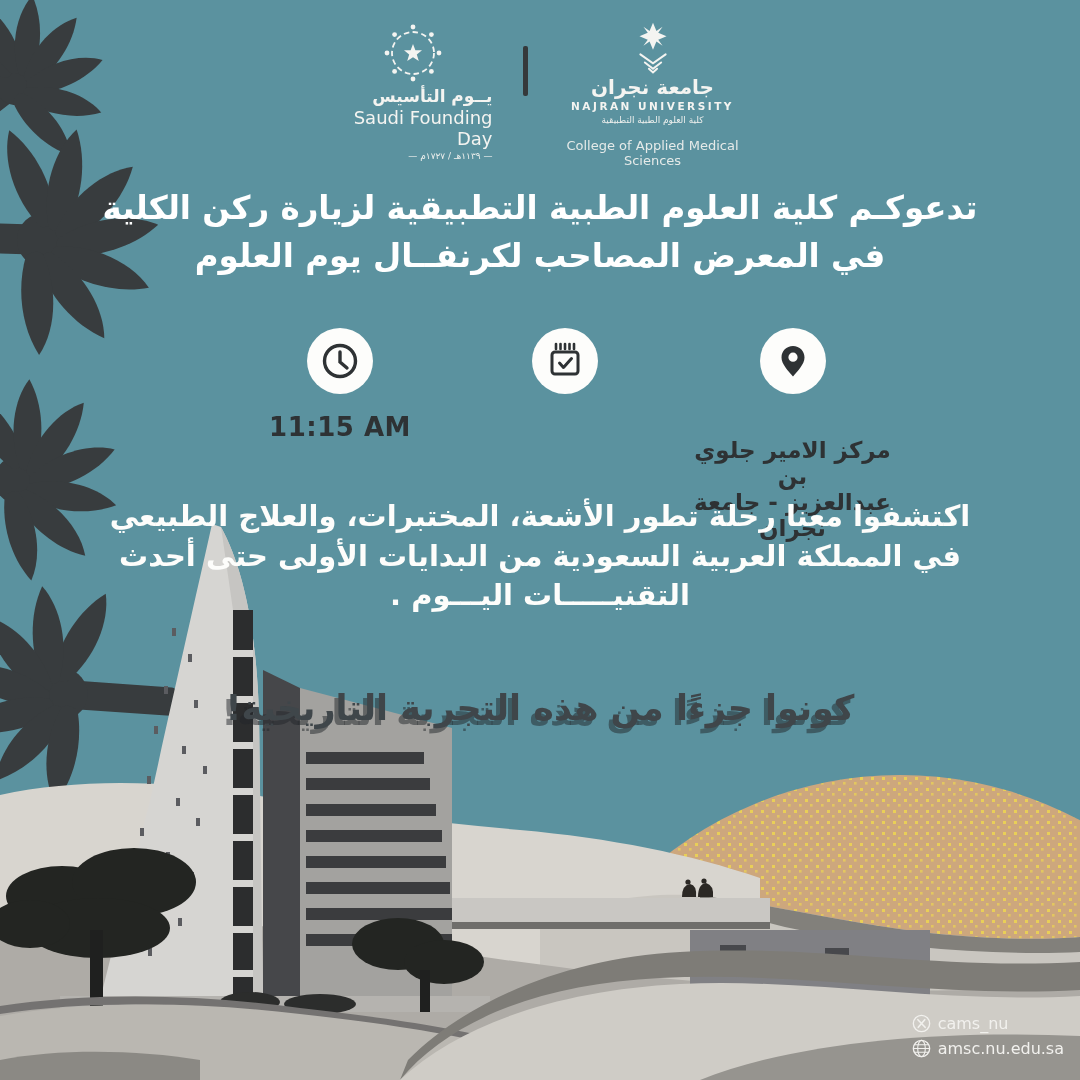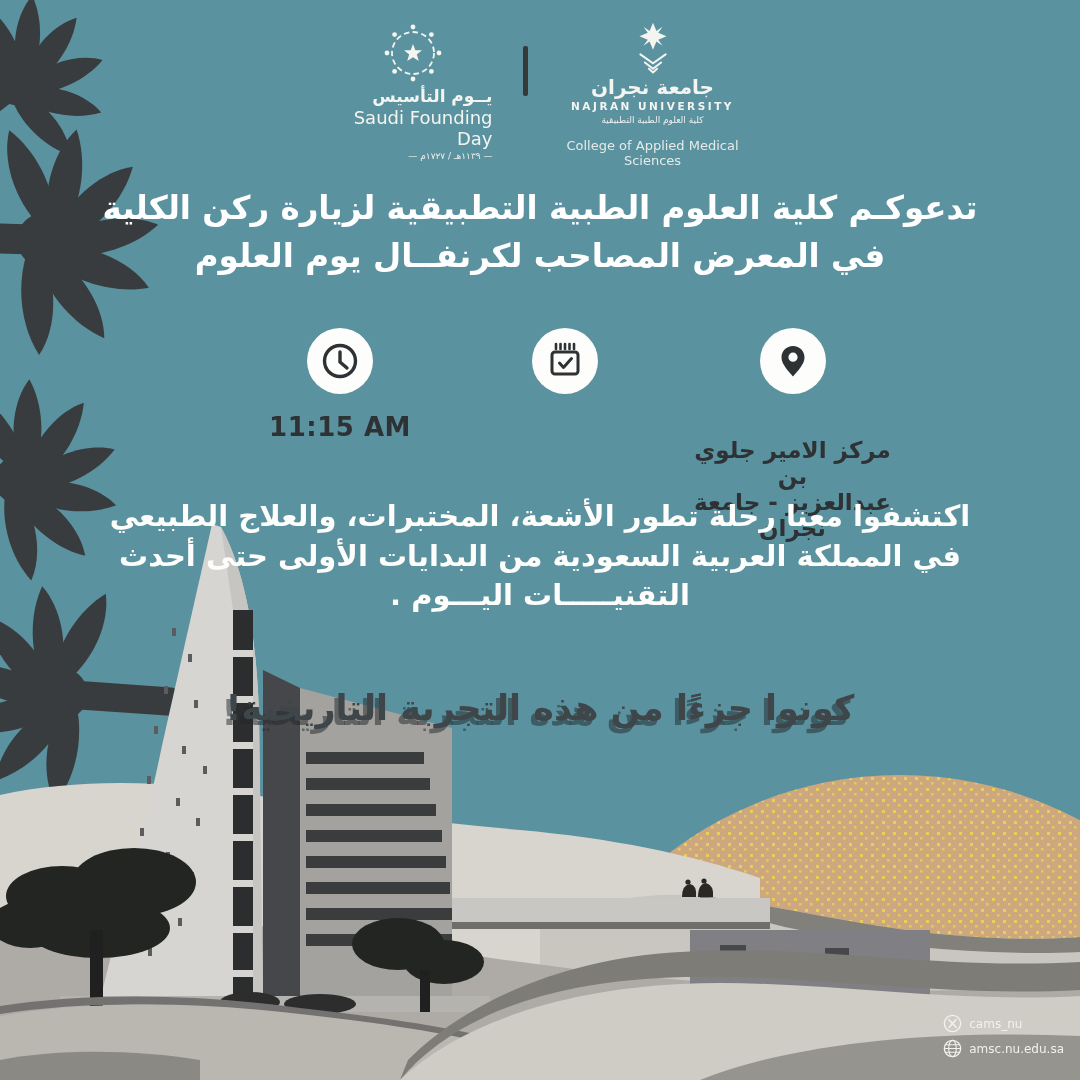--- a/index.html
+++ b/index.html
@@ -45,21 +45,21 @@
   
   .cta{position:absolute;top:652px;left:0;right:0;z-index:5;
     text-align:center;color:#3f464a;font-weight:bold;font-size:35px;
     text-shadow:-4px 5px 0 rgba(33,38,41,.5);margin-top:36px;}
   
   .scene{position:absolute;left:0;top:500px;z-index:2;}
   
   .footer{position:absolute;right:16px;top:1014px;z-index:6;display:flex;gap:22px;
     color:#f2f1ee;align-items:flex-start;}
   .handles{display:flex;flex-direction:column;gap:6px;}
-  .handle-row{display:flex;align-items:center;gap:7px;font-size:12px;}
+  .handle-row{display:flex;align-items:center;gap:7px;font-size:16px;}
   .unit{text-align:right;font-size:15.5px;line-height:24px;letter-spacing:.5px;direction:rtl;}
 </style>
 </head>
 <body>
 
 <div class="poster">
 
   <svg class="palms" width="260" height="840" viewBox="0 0 260 840" fill="#383c3e" aria-hidden="true">
     <defs>
       <path id="frondP" d="M14,-3 C44,-28 84,-36 112,-27 C90,-2 54,13 20,13 C14,8 11,2 14,-3 Z"></path>

